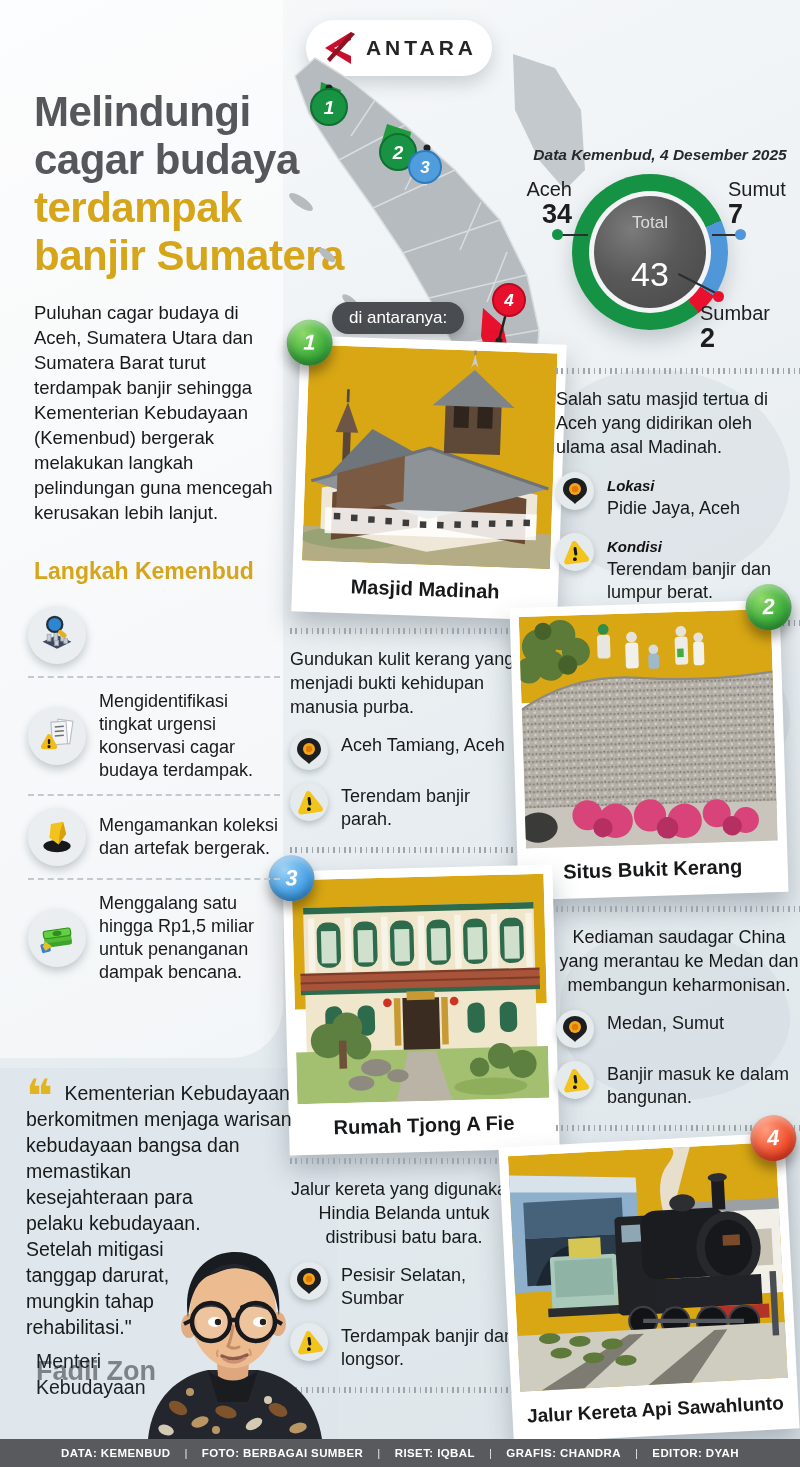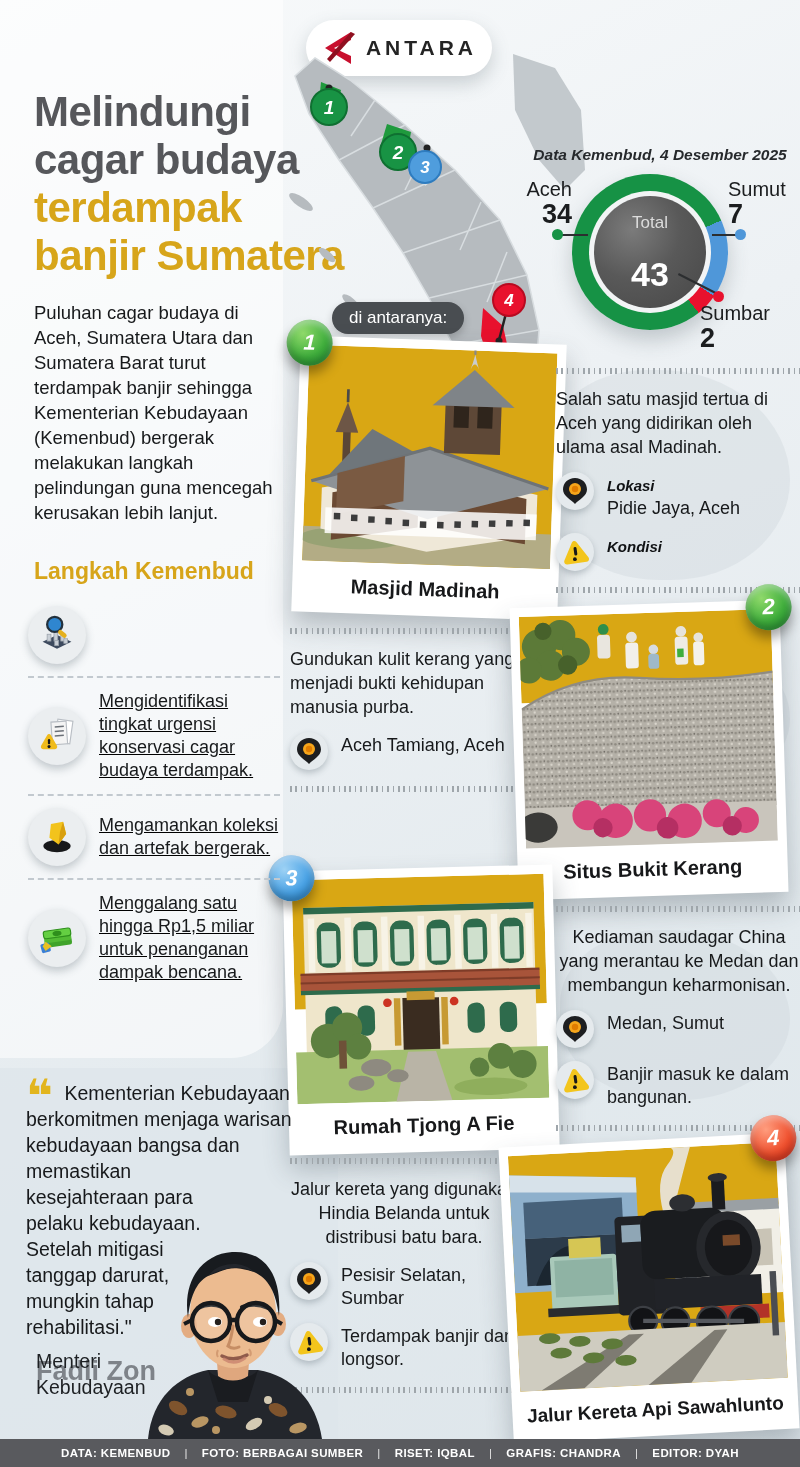--- a/index.html
+++ b/index.html
@@ -27,21 +27,21 @@
       color:#d7a51a;font-weight:bold;font-size:23px;line-height:26px;}
   .chart-sub{position:absolute;left:518px;top:146px;width:284px;text-align:center;font-style:italic;
       font-size:15.5px;font-weight:bold;color:#26292c;}
   .donut{position:absolute;left:572px;top:174px;width:156px;height:156px;border-radius:50%;
       box-shadow:0 10px 20px rgba(60,75,85,.25);}
   .donut .gap{position:absolute;inset:17px;border-radius:50%;background:#f2f4f5;}
   .donut .core{position:absolute;inset:22px;border-radius:50%;
       background:radial-gradient(circle at 34% 30%,#7b7b7b 0%,#595959 45%,#474747 100%);
       display:flex;flex-direction:column;align-items:center;justify-content:center;color:#fff;}
   .core .t-label{font-size:17px;color:#dcdcdc;}
-  .core .t-val{font-size:34px;font-weight:bold;line-height:34px;margin-top:24px;}
+  .core .t-val{font-size:34px;font-weight:normal;line-height:34px;margin-top:24px;}
   .cl{position:absolute;color:#1b1d1f;}
   .cl .nm{font-size:20px;}
   .cl .vl{font-size:27px;font-weight:bold;line-height:27px;}
   .dot{position:absolute;width:11px;height:11px;border-radius:50%;}
   .lead{position:absolute;height:2px;background:#2c2e30;}
   
   .pill{position:absolute;left:332px;top:302px;background:#494d51;color:#fff;font-size:17px;
       padding:6px 17px;border-radius:18px;box-shadow:0 4px 8px rgba(0,0,0,.2);}
   
   .card{position:absolute;background:#fff;padding:9px 9px 0 9px;
@@ -64,21 +64,21 @@
   .info.center .desc{text-align:center;}
   .row{display:flex;gap:13px;align-items:flex-start;margin-top:13px;}
   .row .txt{font-size:18px;line-height:23px;color:#17191b;padding-top:2px;}
   .row .lbl{display:block;font-size:15px;font-weight:bold;font-style:italic;color:#101214;}
   .icon-chip{flex:0 0 38px;width:38px;height:38px;border-radius:50%;background:#e5eaed;
       box-shadow:0 3px 6px rgba(70,85,95,.3);display:flex;align-items:center;justify-content:center;}
   
   .lk-head{position:absolute;left:34px;top:558px;font-size:23px;font-weight:bold;color:#d7a51a;}
   .lk-list{position:absolute;left:28px;top:594px;width:252px;}
   .lk-item{display:flex;gap:13px;align-items:center;padding:12px 0;}
-  .lk-item + .lk-item{border-top:2px dashed #c2c9cf;text-decoration:underline;}
+  .lk-item + .lk-item{border-top:2px dashed #c2c9cf;}
   .lk-icon{flex:0 0 58px;width:58px;height:58px;border-radius:50%;background:#ebeef0;
       box-shadow:0 4px 8px rgba(70,85,95,.3);display:flex;align-items:center;justify-content:center;}
   .lk-txt{font-size:18px;line-height:23px;color:#17191b;}
   
   .quote{position:absolute;left:26px;top:1080px;width:308px;font-size:19.5px;line-height:26px;color:#17191b;}
   .qmark{color:#e2b51d;font-size:46px;font-weight:bold;line-height:20px;vertical-align:-12px;margin-right:6px;}
   .q-spacer{float:right;width:175px;height:240px;shape-outside:polygon(100% 0%,100% 100%,0% 100%,18% 80%,52% 48%,86% 14%);}
   .q-name{position:absolute;left:36px;top:1356px;font-size:27px;font-weight:bold;color:#7e8389;}
   .q-role{position:absolute;left:36px;top:1348px;width:150px;font-size:19.5px;line-height:26px;color:#1d2023;}
   .portrait{position:absolute;left:130px;top:1230px;}
@@ -253,37 +253,48 @@
     <div class="row">
       <span class="icon-chip">
         <svg width="27" height="25" viewBox="0 0 27 25">
             <path d="M11.2,2.3 C12.3,0.4 14.7,0.4 15.8,2.3 L25.6,19 C26.7,20.9 25.4,23.3 23.2,23.3 L3.8,23.3 C1.6,23.3 0.3,20.9 1.4,19 Z" fill="#f3c51c" transform="rotate(-8 13.5 12.5)"></path>
             <rect x="12.1" y="7" width="3" height="8.5" rx="1.5" fill="#17181a" transform="rotate(-8 13.5 12.5)"></rect>
             <circle cx="12.9" cy="19.2" r="1.9" fill="#17181a"></circle>
           </svg>
       </span>
       <span class="txt">
         <span class="lbl">Kondisi</span>
+        <span>Terendam banjir dan lumpur berat.</span>
       </span>
     </div>
     <div class="ticks" style="margin-top:16px;"></div>
   </div>
 
   <div class="info" style="left:290px;top:628px;width:230px;">
     <div class="ticks"></div>
     <div class="desc">Gundukan kulit kerang yang menjadi bukti kehidupan manusia purba.</div>
     <div class="row">
       <span class="icon-chip">
         <svg width="26" height="28" viewBox="0 0 26 28">
             <path d="M13,1 C20,1 25,6 25,12.5 C25,19 17,22.5 13,27 C9,22.5 1,19 1,12.5 C1,6 6,1 13,1Z" fill="#1d1e20"></path>
             <circle cx="13" cy="12" r="6" fill="#f5a51b"></circle>
             <circle cx="13" cy="12" r="3.2" fill="#e07c00"></circle>
           </svg>
       </span>
       <span class="txt">Aceh Tamiang, Aceh</span>
+    </div>
+    <div class="row">
+      <span class="icon-chip">
+        <svg width="27" height="25" viewBox="0 0 27 25">
+            <path d="M11.2,2.3 C12.3,0.4 14.7,0.4 15.8,2.3 L25.6,19 C26.7,20.9 25.4,23.3 23.2,23.3 L3.8,23.3 C1.6,23.3 0.3,20.9 1.4,19 Z" fill="#f3c51c" transform="rotate(-8 13.5 12.5)"></path>
+            <rect x="12.1" y="7" width="3" height="8.5" rx="1.5" fill="#17181a" transform="rotate(-8 13.5 12.5)"></rect>
+            <circle cx="12.9" cy="19.2" r="1.9" fill="#17181a"></circle>
+          </svg>
+      </span>
+      <span class="txt">Terendam banjir parah.</span>
     </div>
     <div class="ticks" style="margin-top:16px;"></div>
   </div>
 
   <div class="backsheet" style="left:520px;top:612px;width:240px;height:60px;transform:rotate(-4deg);"></div>
   <div class="card" style="left:514px;top:604px;width:252px;transform:rotate(-1.8deg);">
     <svg class="photo" viewBox="0 0 234 215">
       <defs>
         <pattern id="speck" width="7" height="7" patternUnits="userSpaceOnUse">
           <rect width="7" height="7" fill="#b5b1a8"></rect>

